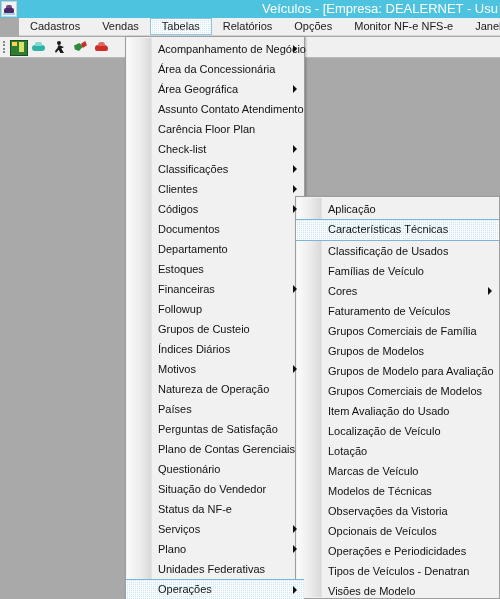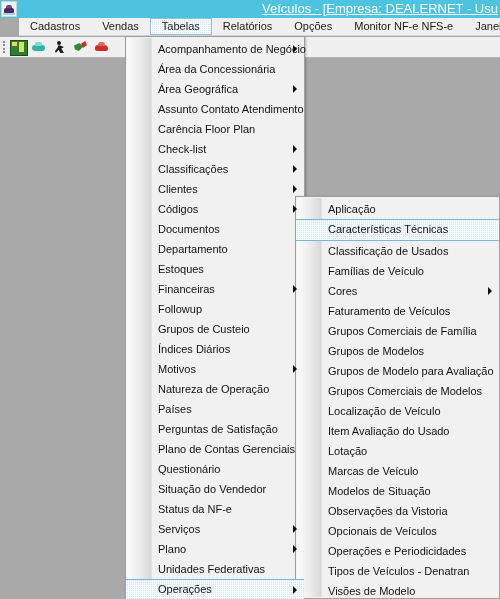--- a/index.html
+++ b/index.html
@@ -56,21 +56,20 @@
   }
   #title-text {
     position: absolute;
     right: 2px;
     top: 0;
     line-height: 18px;
     font-size: 13px;
     color: #ffffff;
     white-space: nowrap;
     font-family: "Liberation Sans", sans-serif;
-    text-decoration: underline;
   }
 
   
   #menubar {
     position: absolute;
     left: 0; top: 18px;
     width: 500px; height: 18px;
     background: #f0f0f0;
     border-bottom: 1px solid #d6d6d6;
     box-sizing: border-box;
@@ -294,23 +293,23 @@
 <div class="mi"><span>Aplicação</span></div>
     <div class="mi sel"><span>Características Técnicas</span></div>
     <div class="mi"><span>Classificação de Usados</span></div>
     <div class="mi"><span>Famílias de Veículo</span></div>
     <div class="mi"><span>Cores</span><span class="arrow"></span></div>
     <div class="mi"><span>Faturamento de Veículos</span></div>
     <div class="mi"><span>Grupos Comerciais de Família</span></div>
     <div class="mi"><span>Grupos de Modelos</span></div>
     <div class="mi"><span>Grupos de Modelo para Avaliação</span></div>
     <div class="mi"><span>Grupos Comerciais de Modelos</span></div>
+    <div class="mi"><span>Item Avaliação do Usado</span></div>
     <div class="mi"><span>Localização de Veículo</span></div>
-    <div class="mi"><span>Item Avaliação do Usado</span></div>
     <div class="mi"><span>Lotação</span></div>
     <div class="mi"><span>Marcas de Veículo</span></div>
-    <div class="mi"><span>Modelos de Situação</span></div>
+    <div class="mi"><span>Modelos de Técnicas</span></div>
     <div class="mi"><span>Observações da Vistoria</span></div>
     <div class="mi"><span>Opcionais de Veículos</span></div>
     <div class="mi"><span>Operações e Periodicidades</span></div>
     <div class="mi"><span>Tipos de Veículos - Denatran</span></div>
     <div class="mi"><span>Visões de Modelo</span></div>
   </div>
 
 </body></html>

